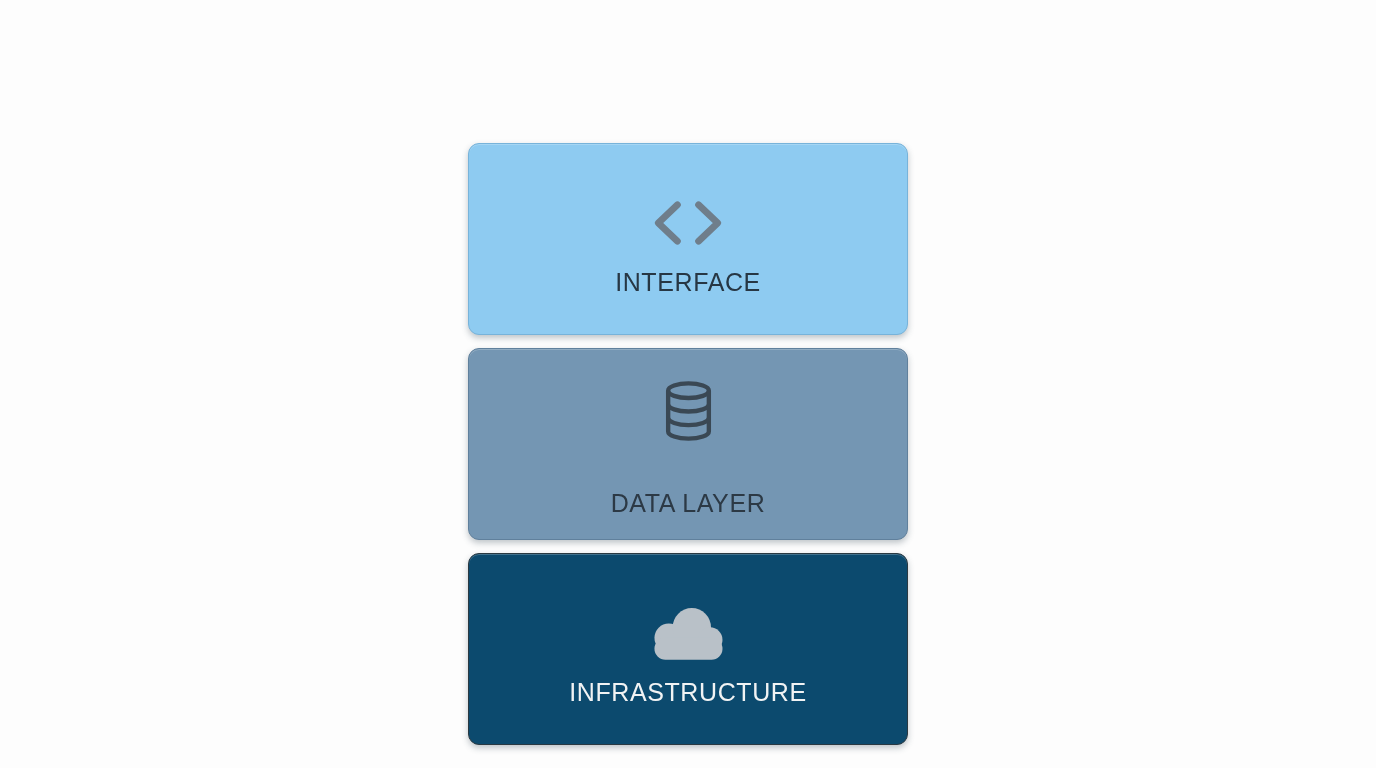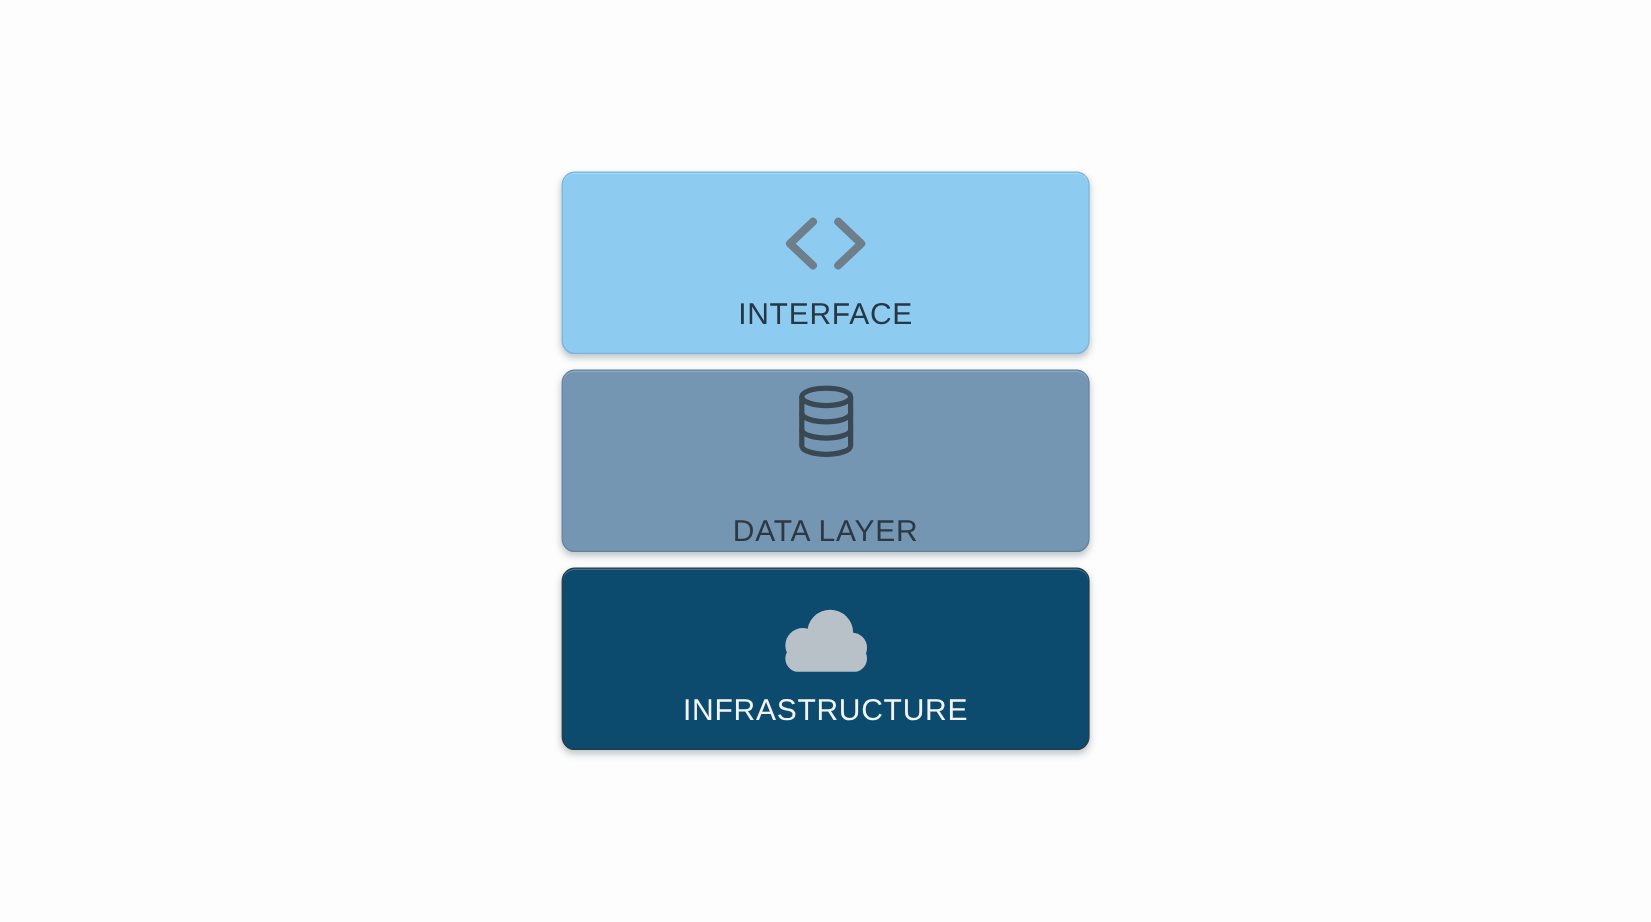--- a/index.html
+++ b/index.html
@@ -13,21 +13,21 @@
   .diagram-stack {
     position: absolute;
     left: 468px;
     top: 143px;
     width: 440px;
     display: flex;
     flex-direction: column;
     gap: 13px;
   }
   .layer-card {
-    height: 152px;
+    height: 192px;
     border-radius: 11px;
     display: flex;
     flex-direction: column;
     align-items: center;
     justify-content: center;
     padding-top: 10px;
     box-shadow: 0 3px 6px rgba(45, 65, 80, 0.30), inset 0 1px 0 rgba(255,255,255,0.22);
   }
   .icon-slot {
     height: 62px;

